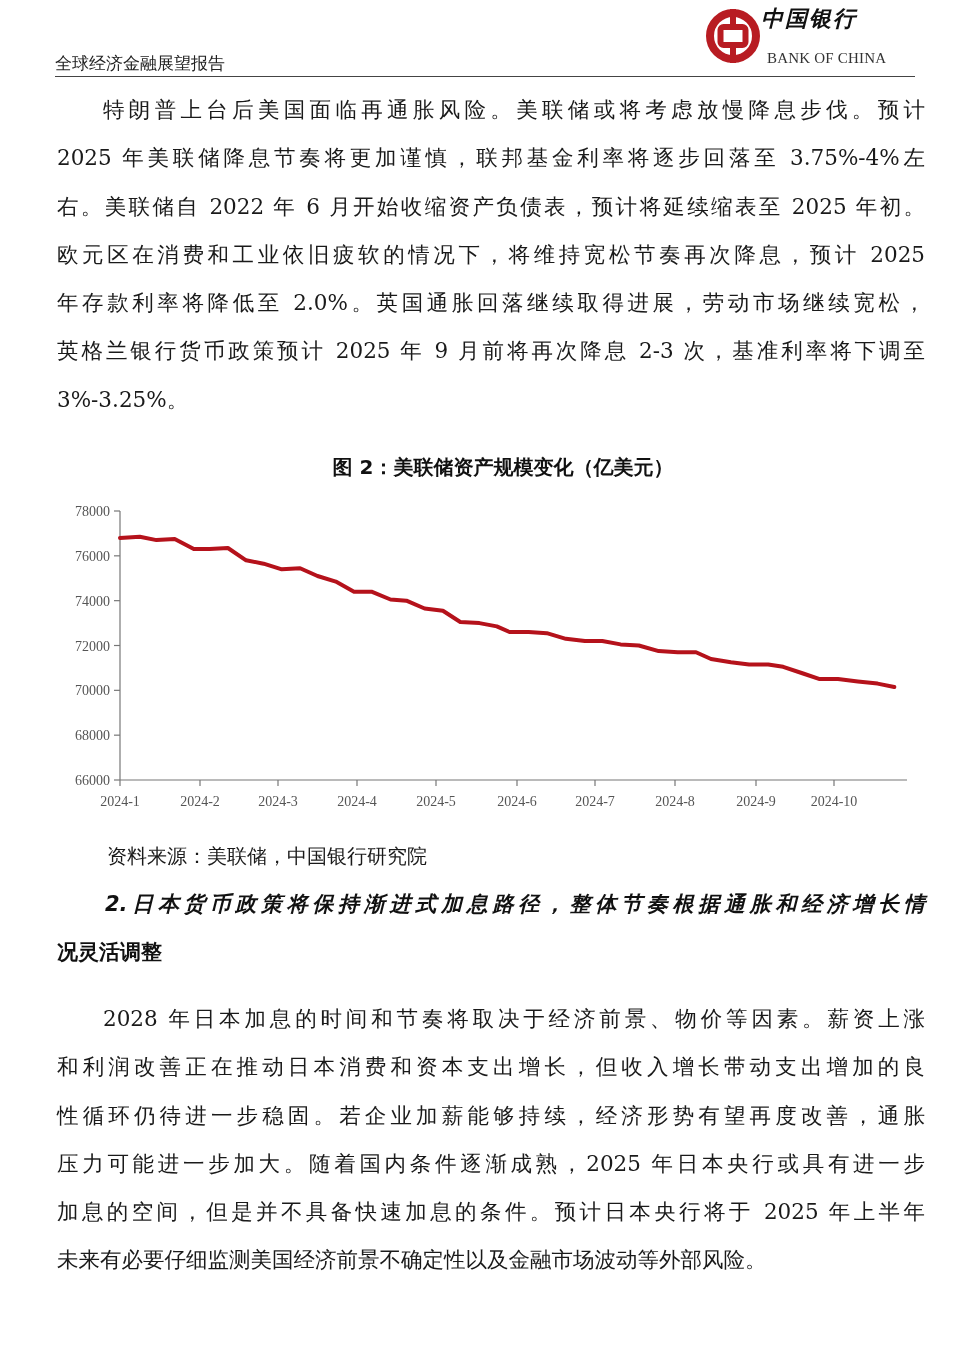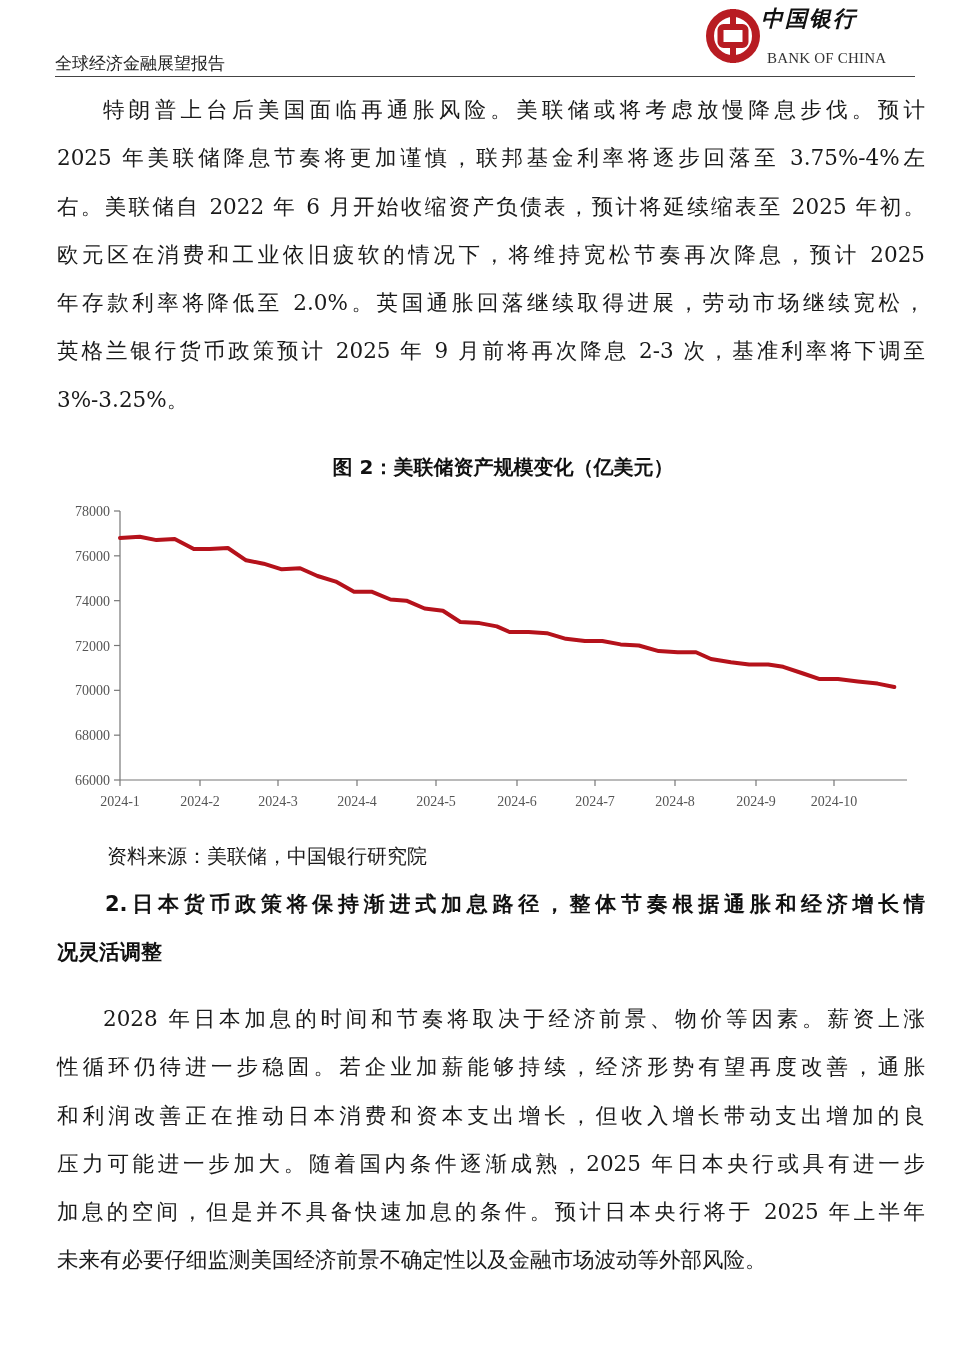--- a/index.html
+++ b/index.html
@@ -129,20 +129,21 @@
       color: #111;
     }
     .section-heading .line {
       display: block;
       white-space: nowrap;
     }
     .section-heading .line.first {
       padding-left: 48px;
       text-align-last: justify;
       text-align: justify;
+      font-style: italic;
     }
   </style>
 </head>
 <body>
 
 <div class="header">
   <span class="header-title">全球经济金融展望报告</span>
   <div class="logo">
     <svg class="logo-mark" viewBox="0 0 56 56">
       <circle cx="28" cy="28" r="23" fill="none" stroke="#B81C22" stroke-width="8"></circle>
@@ -217,18 +218,18 @@
 
 <div class="source">资料来源：美联储，中国银行研究院</div>
 
 <div class="section-heading">
   <span class="line first">2.日本货币政策将保持渐进式加息路径，整体节奏根据通胀和经济增长情</span>
   <span class="line">况灵活调整</span>
 </div>
 
 <div class="para" style="top:995px;">
   <span class="line indent">2028 年日本加息的时间和节奏将取决于经济前景、物价等因素。薪资上涨</span>
+  <span class="line">和利润改善正在推动日本消费和资本支出增长，但收入增长带动支出增加的良</span>
   <span class="line">性循环仍待进一步稳固。若企业加薪能够持续，经济形势有望再度改善，通胀</span>
-  <span class="line">和利润改善正在推动日本消费和资本支出增长，但收入增长带动支出增加的良</span>
   <span class="line">压力可能进一步加大。随着国内条件逐渐成熟，2025 年日本央行或具有进一步</span>
   <span class="line">加息的空间，但是并不具备快速加息的条件。预计日本央行将于 2025 年上半年</span>
   <span class="line last">未来有必要仔细监测美国经济前景不确定性以及金融市场波动等外部风险。</span>
 </div>
 
 </body></html>

